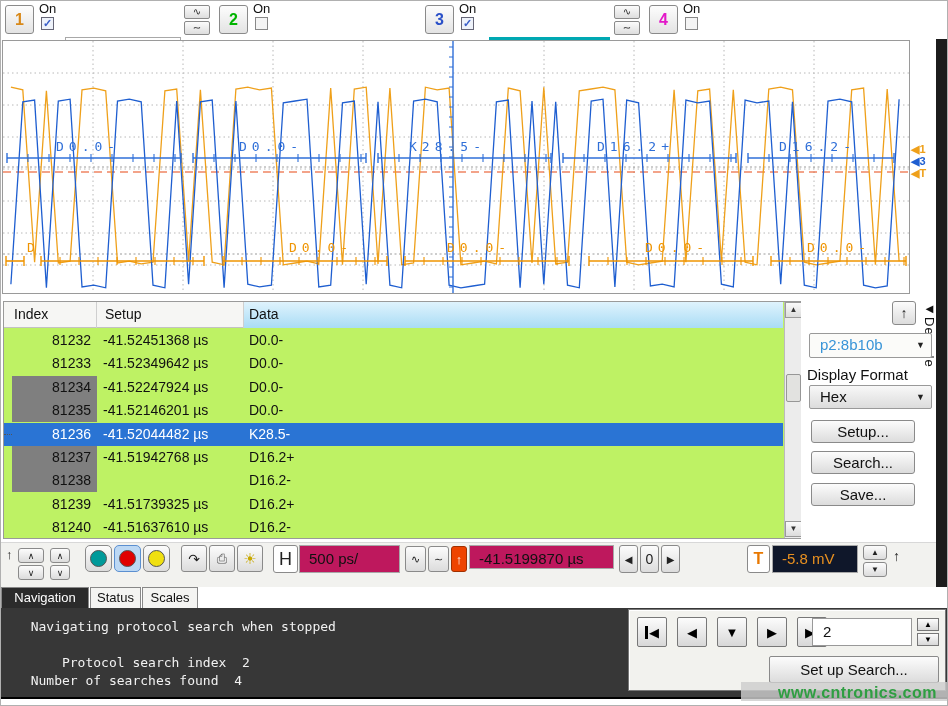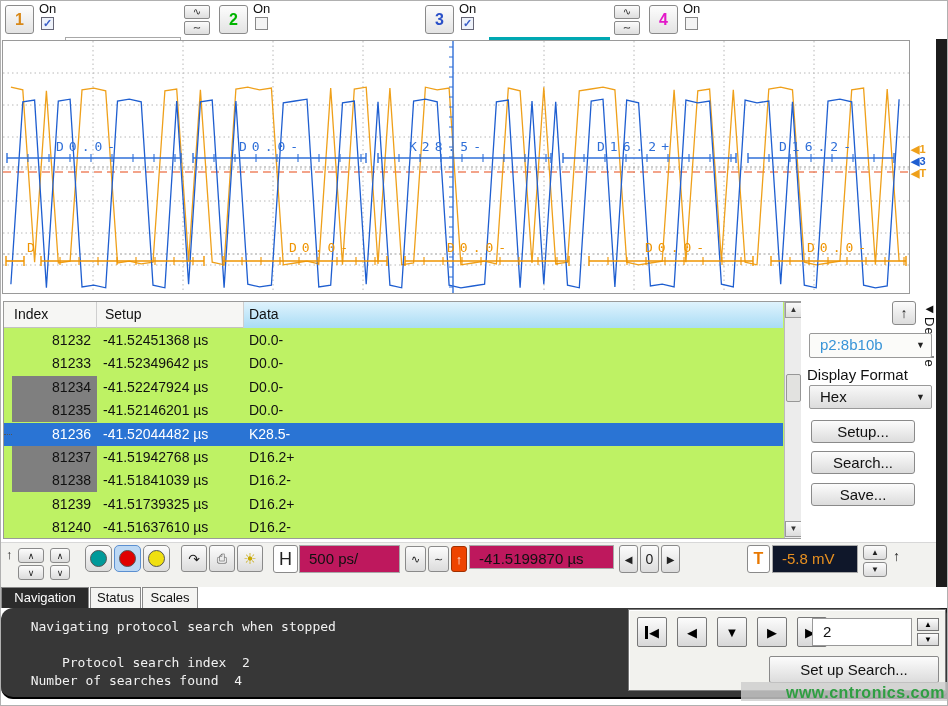--- a/index.html
+++ b/index.html
@@ -88,21 +88,21 @@
   .circ { border-radius:5px; }
   .circ .dot { width:17px; height:17px; border-radius:50%; border:1px solid #555; }
   .spincol { position:absolute; display:flex; flex-direction:column; gap:2px; }
   .spincol .tbtn { position:static; width:26px; height:15px; font-size:9px; }
 
   
   .tabbar { position:absolute; left:0; top:586px; width:948px; height:21px; background:#fff; }
   .tab { position:absolute; top:0; height:21px; font-size:13px; line-height:20px; text-align:center;
          background:#f4f4f2; border:1px solid #888; border-bottom:none; color:#111; }
   .tab.active { background:#2b2b2b; color:#fff; }
-  .console { position:absolute; left:0; top:607px; width:948px; height:91px; background:#373737; border-bottom:2px solid #000;border-radius:12px; }
+  .console { position:absolute; left:0; top:607px; width:948px; height:91px; background:#373737; border-bottom:2px solid #000; }
   .console pre { margin:0; padding:10px 0 0 14px; font-family:"DejaVu Sans Mono", monospace;
                  font-size:13px; line-height:18px; color:#f2f2f2; }
 
   
   .navpanel { position:absolute; left:627px; top:608px; width:318px; height:82px;
               background:#f2f2ee; border:1px solid #777; box-shadow:inset 1px 1px 0 #fff; }
   .navbtn { position:absolute; top:7px; width:30px; height:30px; background:linear-gradient(#fcfcfc,#d8d8d8);
             border:1px solid #777; border-radius:2px; display:flex; align-items:center; justify-content:center;
             font-size:13px; color:#000; gap:1px; }
   .vbar { display:inline-block; width:3px; height:13px; background:#000; }
@@ -110,21 +110,21 @@
               font-size:15px; line-height:26px; padding-left:10px; color:#111; }
   .navspin { position:absolute; left:288px; top:8px; display:flex; flex-direction:column; gap:2px; }
   .navspin .sb { width:22px; height:13px; background:linear-gradient(#fcfcfc,#d8d8d8); border:1px solid #777;
                  font-size:8px; line-height:11px; text-align:center; color:#000; }
   .setupbtn { position:absolute; left:140px; top:46px; width:170px; height:27px;
               background:linear-gradient(#fcfcfc,#dcdcdc); border:1px solid #8a8a8a; border-radius:2px;
               font-size:15px; line-height:25px; text-align:center; color:#111; }
 
   .watermark { position:absolute; left:740px; top:681px; width:208px; height:21px;
                background:rgba(205,205,205,0.82); color:#2f9e42; font-size:16px; font-weight:bold;
-               line-height:21px; text-align:right; padding-right:4px; letter-spacing:0.5px; }
+               line-height:21px; text-align:right; padding-right:12px; letter-spacing:0.5px; }
   .bottom-strip { position:absolute; left:0; top:700px; width:948px; height:6px; background:#fff; }
 </style>
 </head>
 <body>
 
 <div class="screen">
 
   <div class="abs" style="left:0;top:0;width:948px;height:38px;background:#fff;">
     <div class="chanbtn" style="left:4px;color:#d8891a;">1</div>
     <div class="onlab" style="left:38px;">On</div>
@@ -361,21 +361,20 @@
           <span class="c-time">-41.52044482 µs</span>
           <span class="c-data">K28.5-</span>
         </div>
         <div class="trow">
           <span class="c-index gray">81237</span>
           <span class="c-time">-41.51942768 µs</span>
           <span class="c-data">D16.2+</span>
         </div>
         <div class="trow">
           <span class="c-index gray">81238</span>
-          <span class="c-time">-41.51841039 µs</span>
           <span class="c-data">D16.2-</span>
         </div>
         <div class="trow">
           <span class="c-index">81239</span>
           <span class="c-time">-41.51739325 µs</span>
           <span class="c-data">D16.2+</span>
         </div>
         <div class="trow">
           <span class="c-index">81240</span>
           <span class="c-time">-41.51637610 µs</span>

